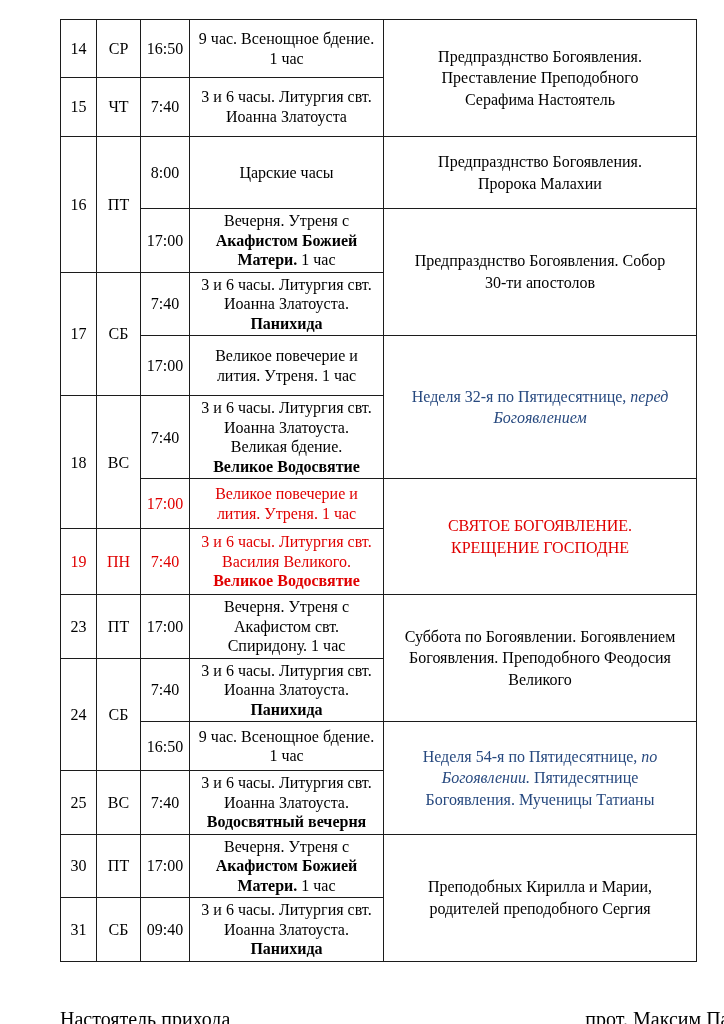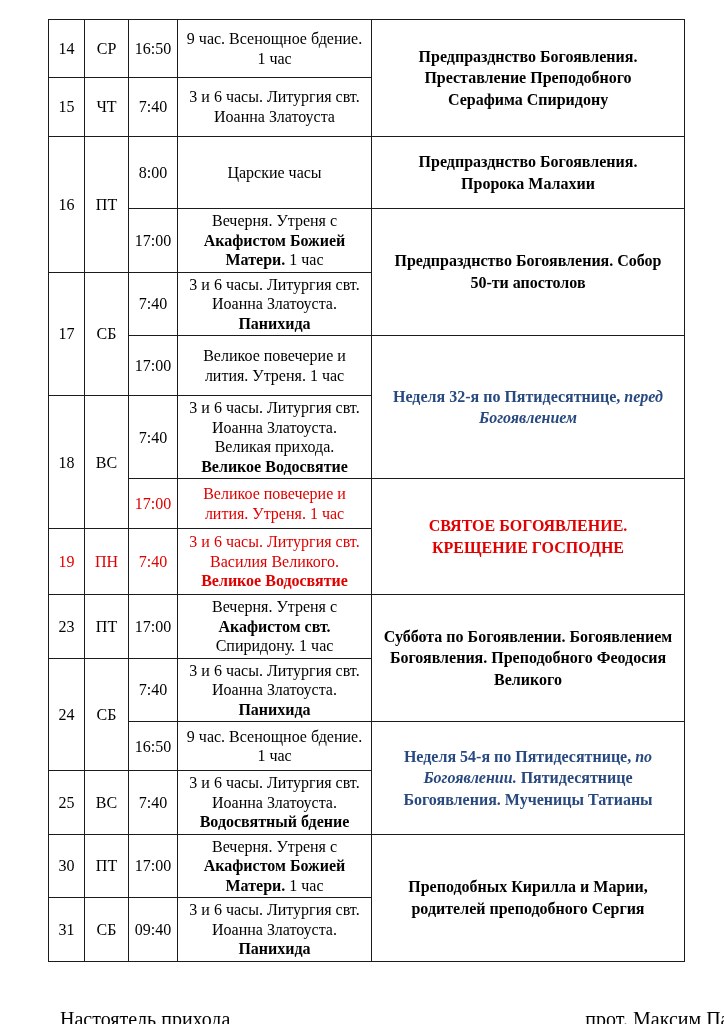--- a/index.html
+++ b/index.html
@@ -13,41 +13,41 @@
   body{
     width:724px;height:1024px;
     background:var(--page);
     font-family:"Liberation Serif","DejaVu Serif",serif;
     color:var(--ink);
     overflow:hidden;
   }
   table.schedule{
     border-collapse:collapse;
     table-layout:fixed;
-    margin:19px 0 0 48px;
+    margin:19px 0 0 60px;
     width:636px;
   }
   table.schedule td{
     border:1.6px solid var(--border);
     text-align:center;
     vertical-align:middle;
     padding:2px 3px;
     overflow:hidden;
   }
   td.datec, td.dayc, td.timec{
     font-size:16px;
     line-height:1.2;
   }
   td.svc{
     font-size:16px;
     line-height:1.22;
   }
   td.feast{
     font-size:16px;
-    font-weight:bold;
+    font-weight:normal;
     line-height:1.35;
     padding:2px 6px;
   }
   .red{color:var(--red);}
   .blue{color:var(--blue);}
   .footer{
     margin:46px 0 0 60px;
     width:610px;
     font-size:20px;
     white-space:nowrap;
@@ -63,91 +63,91 @@
       <col style="width:49px">
       <col style="width:194px">
       <col style="width:313px">
   </colgroup>
   <tbody>
     <tr style="height:58px">
       <td class="datec">14</td>
       <td class="dayc">СР</td>
       <td class="timec">16:50</td>
       <td class="svc"><span>9 час. Всенощное бдение.</span><br><span>1 час</span></td>
-      <td class="feast" rowspan="2"><span>Предпразднство Богоявления.</span><br><span>Преставление Преподобного</span><br><span>Серафима Спиридону</span></td>
+      <td class="feast" rowspan="2"><span>Предпразднство Богоявления.</span><br><span>Преставление Преподобного</span><br><span>Серафима Настоятель</span></td>
     </tr>
     <tr style="height:59px">
       <td class="datec">15</td>
       <td class="dayc">ЧТ</td>
       <td class="timec">7:40</td>
       <td class="svc"><span>3 и 6 часы. Литургия свт.</span><br><span>Иоанна Златоуста</span></td>
     </tr>
     <tr style="height:72px">
       <td class="datec" rowspan="2">16</td>
       <td class="dayc" rowspan="2">ПТ</td>
       <td class="timec">8:00</td>
       <td class="svc"><span>Царские часы</span></td>
       <td class="feast"><span>Предпразднство Богоявления.</span><br><span>Пророка Малахии</span></td>
     </tr>
     <tr style="height:57px">
       <td class="timec">17:00</td>
       <td class="svc"><span>Вечерня. Утреня с</span><br><span style="font-weight: bold;">Акафистом Божией</span><br><span style="font-weight: bold;">Матери.</span><span> 1 час</span></td>
-      <td class="feast" rowspan="2"><span>Предпразднство Богоявления. Собор</span><br><span>50-ти апостолов</span></td>
+      <td class="feast" rowspan="2"><span>Предпразднство Богоявления. Собор</span><br><span>30-ти апостолов</span></td>
     </tr>
     <tr style="height:58px">
       <td class="datec" rowspan="2">17</td>
       <td class="dayc" rowspan="2">СБ</td>
       <td class="timec">7:40</td>
       <td class="svc"><span>3 и 6 часы. Литургия свт.</span><br><span>Иоанна Златоуста.</span><br><span style="font-weight: bold;">Панихида</span></td>
     </tr>
     <tr style="height:60px">
       <td class="timec">17:00</td>
       <td class="svc"><span>Великое повечерие и</span><br><span>лития. Утреня. 1 час</span></td>
       <td class="feast blue" rowspan="2"><span>Неделя 32-я по Пятидесятнице, </span><span style="font-style: italic;">перед</span><br><span style="font-style: italic;">Богоявлением</span></td>
     </tr>
     <tr style="height:79px">
       <td class="datec" rowspan="2">18</td>
       <td class="dayc" rowspan="2">ВС</td>
       <td class="timec">7:40</td>
-      <td class="svc"><span>3 и 6 часы. Литургия свт.</span><br><span>Иоанна Златоуста.</span><br><span>Великая прихода.</span><br><span style="font-weight: bold;">Великое Водосвятие</span></td>
+      <td class="svc"><span>3 и 6 часы. Литургия свт.</span><br><span>Иоанна Златоуста.</span><br><span>Великая бдение.</span><br><span style="font-weight: bold;">Великое Водосвятие</span></td>
     </tr>
     <tr style="height:50px">
       <td class="timec red">17:00</td>
       <td class="svc red"><span>Великое повечерие и</span><br><span>лития. Утреня. 1 час</span></td>
       <td class="feast red" rowspan="2"><span>СВЯТОЕ БОГОЯВЛЕНИЕ.</span><br><span>КРЕЩЕНИЕ ГОСПОДНЕ</span></td>
     </tr>
     <tr style="height:66px">
       <td class="datec red">19</td>
       <td class="dayc red">ПН</td>
       <td class="timec red">7:40</td>
       <td class="svc red"><span>3 и 6 часы. Литургия свт.</span><br><span>Василия Великого.</span><br><span style="font-weight: bold;">Великое Водосвятие</span></td>
     </tr>
     <tr style="height:54px">
       <td class="datec">23</td>
       <td class="dayc">ПТ</td>
       <td class="timec">17:00</td>
-      <td class="svc"><span>Вечерня. Утреня с</span><br><span style="font-weight: bold;">Акафистом свт.</span><br><span style="font-weight: normal;">Спиридону.</span><span> 1 час</span></td>
+      <td class="svc"><span>Вечерня. Утреня с</span><br><span style="font-weight: normal;">Акафистом свт.</span><br><span style="font-weight: normal;">Спиридону.</span><span> 1 час</span></td>
       <td class="feast" rowspan="2"><span>Суббота по Богоявлении. Богоявлением</span><br><span>Богоявления. Преподобного Феодосия</span><br><span>Великого</span></td>
     </tr>
     <tr style="height:56px">
       <td class="datec" rowspan="2">24</td>
       <td class="dayc" rowspan="2">СБ</td>
       <td class="timec">7:40</td>
       <td class="svc"><span>3 и 6 часы. Литургия свт.</span><br><span>Иоанна Златоуста.</span><br><span style="font-weight: bold;">Панихида</span></td>
     </tr>
     <tr style="height:49px">
       <td class="timec">16:50</td>
       <td class="svc"><span>9 час. Всенощное бдение.</span><br><span>1 час</span></td>
       <td class="feast blue" rowspan="2"><span>Неделя 54-я по Пятидесятнице, </span><span style="font-style: italic;">по</span><br><span style="font-style: italic;">Богоявлении.</span><span> Пятидесятнице</span><br><span>Богоявления. Мученицы Татианы</span></td>
     </tr>
     <tr style="height:63px">
       <td class="datec">25</td>
       <td class="dayc">ВС</td>
       <td class="timec">7:40</td>
-      <td class="svc"><span>3 и 6 часы. Литургия свт.</span><br><span>Иоанна Златоуста.</span><br><span style="font-weight: bold;">Водосвятный бдение</span></td>
+      <td class="svc"><span>3 и 6 часы. Литургия свт.</span><br><span>Иоанна Златоуста.</span><br><span style="font-weight: bold;">Водосвятный вечерня</span></td>
     </tr>
     <tr style="height:55px">
       <td class="datec">30</td>
       <td class="dayc">ПТ</td>
       <td class="timec">17:00</td>
       <td class="svc"><span>Вечерня. Утреня с</span><br><span style="font-weight: bold;">Акафистом Божией</span><br><span style="font-weight: bold;">Матери.</span><span> 1 час</span></td>
       <td class="feast" rowspan="2"><span>Преподобных Кирилла и Марии,</span><br><span>родителей преподобного Сергия</span></td>
     </tr>
     <tr style="height:55px">
       <td class="datec">31</td>

